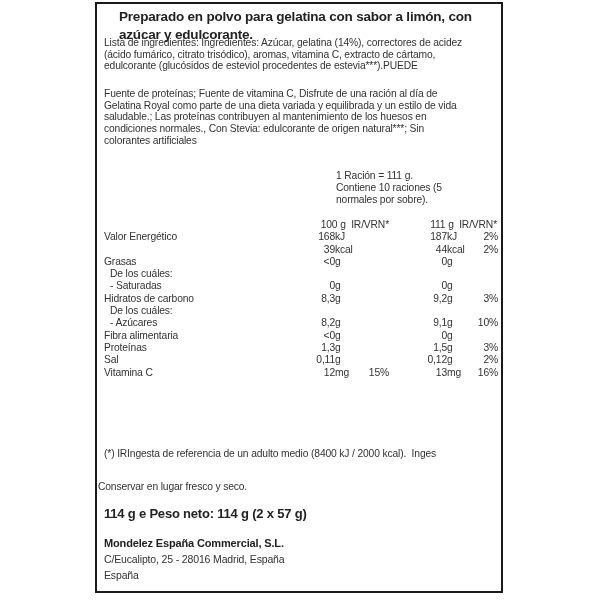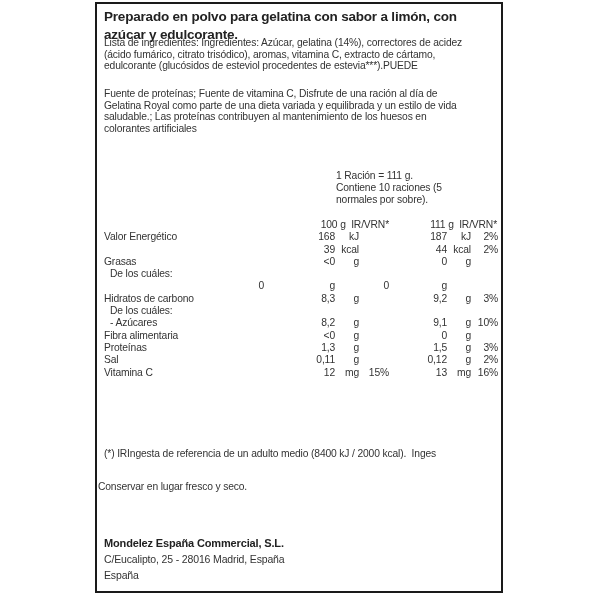--- a/index.html
+++ b/index.html
@@ -1,40 +1,40 @@
 <!DOCTYPE html>
 <html><head>
 <meta charset="utf-8">
 <style>
   html,body{margin:0;padding:0;background:#fff;}
   .page{position:relative;width:600px;height:600px;background:#fff;overflow:hidden;
         font-family:"Liberation Sans","DejaVu Sans",sans-serif;color:#2e2e2e;}
   .box{position:absolute;left:95px;top:2px;width:404px;height:587px;
        border:2px solid #1a1a1a;background:#fff;}
   .abs{position:absolute;}
-  .title{left:7px;top:4px;font-size:13.5px;font-weight:bold;line-height:18px;
+  .title{left:22px;top:4px;font-size:13.5px;font-weight:bold;line-height:18px;
          color:#222;letter-spacing:-0.2px;white-space:nowrap;}
   .para{left:7px;font-size:10.3px;line-height:11.7px;letter-spacing:-0.15px;
         white-space:nowrap;color:#333;}
   .ingredients{top:33px;}
   .claims{top:84px;}
   .serving{top:166px;right:5px;width:160px;text-align:left;
            font-size:10.3px;line-height:12.2px;letter-spacing:-0.15px;color:#333;}
   .ntable{left:7px;top:215px;width:394px;font-size:10.3px;color:#333;
           letter-spacing:-0.15px;}
   .thead{position:relative;height:12.3px;}
   .thead span{position:absolute;top:0;white-space:pre;}
   .h1{right:109px;}
   .h2{right:1px;}
   .trow{display:grid;grid-template-columns:160px 71px 24px 30px 58px 24px 27px;
         height:12.3px;line-height:12.3px;}
   .trow .lbl{text-align:left;white-space:nowrap;}
   .trow .lbl.ind{padding-left:6px;}
   .trow .num{text-align:right;}
-  .trow .unit{text-align:right;}
+  .trow .unit{text-align:left;}
   .trow .pct{text-align:right;}
   .footnote{left:7px;top:444px;font-size:10.3px;letter-spacing:-0.15px;
             white-space:pre;color:#333;}
   .storage{left:1px;top:477px;font-size:10.3px;letter-spacing:-0.15px;
            white-space:nowrap;color:#333;}
   .netweight{left:7px;top:502px;font-size:13px;font-weight:bold;color:#222;
              letter-spacing:-0.2px;white-space:nowrap;}
   .mfr{left:7px;top:531px;font-size:10.5px;line-height:16px;color:#333;
        letter-spacing:-0.15px;white-space:nowrap;}
   .mfr-name{font-weight:bold;font-size:11px;color:#222;}
@@ -53,20 +53,21 @@
     <div class="abs para ingredients" id="ingredients">
         <div>Lista de ingredientes: Ingredientes: Azúcar, gelatina (14%), correctores de acidez</div>
         <div>(ácido fumárico, citrato trisódico), aromas, vitamina C, extracto de cártamo,</div>
         <div>edulcorante (glucósidos de esteviol procedentes de estevia***).PUEDE</div>
       </div>
 
     <div class="abs para claims" id="claims">
         <div>Fuente de proteínas; Fuente de vitamina C, Disfrute de una ración al día de</div>
         <div>Gelatina Royal como parte de una dieta variada y equilibrada y un estilo de vida</div>
         <div>saludable.; Las proteínas contribuyen al mantenimiento de los huesos en</div>
+        <div>condiciones normales., Con Stevia: edulcorante de origen natural***; Sin</div>
         <div>colorantes artificiales</div>
       </div>
 
     <div class="abs serving" id="serving">
         <div>1 Ración  = 111 g.</div>
         <div>Contiene 10 raciones (5</div>
         <div>normales por sobre).</div>
       </div>
 
     <div class="abs ntable">
@@ -105,20 +106,21 @@
           <div class="trow">
             <span class="lbl ind">De los cuáles:</span>
             <span class="num"></span>
             <span class="unit"></span>
             <span class="pct"></span>
             <span class="num"></span>
             <span class="unit"></span>
             <span class="pct"></span>
           </div>
           <div class="trow">
+            <span class="lbl ind">- Saturadas</span>
             <span class="num">0</span>
             <span class="unit">g</span>
             <span class="pct"></span>
             <span class="num">0</span>
             <span class="unit">g</span>
             <span class="pct"></span>
           </div>
           <div class="trow">
             <span class="lbl">Hidratos de carbono</span>
             <span class="num">8,3</span>
@@ -182,20 +184,21 @@
             <span class="unit">mg</span>
             <span class="pct">16%</span>
           </div>
         </div>
     </div>
 
     <div class="abs footnote">(*) IRIngesta de referencia de un adulto medio (8400 kJ / 2000 kcal).  Inges</div>
 
     <div class="abs storage">Conservar en lugar fresco y seco.</div>
 
+    <div class="abs netweight">114 g e Peso neto: 114 g (2 x 57 g)</div>
 
     <div class="abs mfr">
       <div class="mfr-name">Mondelez España Commercial, S.L.</div>
       <div>C/Eucalipto, 25  - 28016 Madrid,  España</div>
       <div>España</div>
     </div>
 
   </div>
 </div>
 

